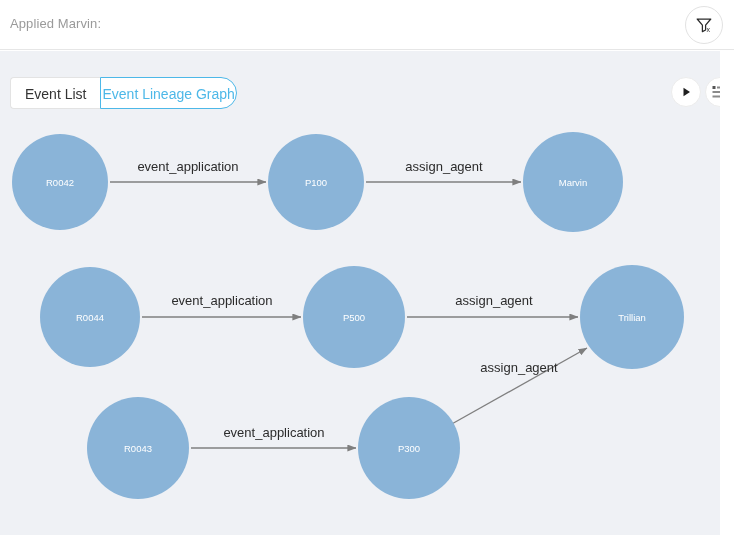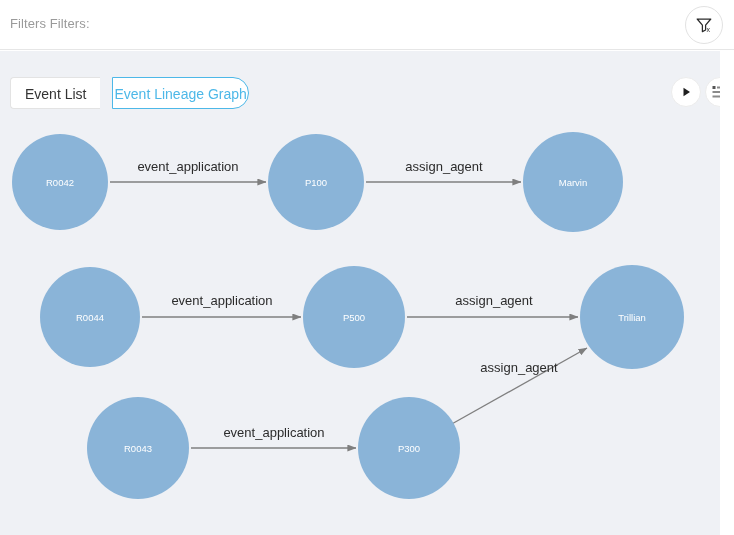--- a/index.html
+++ b/index.html
@@ -61,21 +61,20 @@
     overflow: hidden;
   }
 
   
   #tab-strip {
     position: absolute;
     left: 10px;
     top: 26px;
     display: flex;
     align-items: flex-start;
-    gap: 12px;
   }
   .tab {
     height: 32px;
     line-height: 32px;
     padding: 0 14px;
     font-size: 14px;
     background: #ffffff;
     box-sizing: border-box;
     cursor: pointer;
     white-space: nowrap;
@@ -138,21 +137,21 @@
     fill: #2b2b2b;
     font-family: "Liberation Sans", sans-serif;
     font-size: 13px;
     text-anchor: middle;
   }
 </style>
 </head>
 <body>
 
 <div id="filter-bar">
-  <div id="applied-filters-label">Filters Filters:</div>
+  <div id="applied-filters-label">Applied Marvin:</div>
 
   <div id="clear-filters-button" title="Clear all filters">
     <span style="display:flex;">
       <svg width="20" height="20" viewBox="0 0 20 20" aria-hidden="true">
         <path d="M3.2 4.0 H16.8 L11.6 10.2 V15.0 L8.4 16.6 V10.2 Z" fill="none" stroke="#2b2b2b" stroke-width="1.25" stroke-linejoin="round"></path>
         <text x="12.6" y="17.4" font-family="Liberation Sans, sans-serif" font-size="7" fill="#2b2b2b">x</text>
       </svg>
     </span>
   </div>
 </div>

